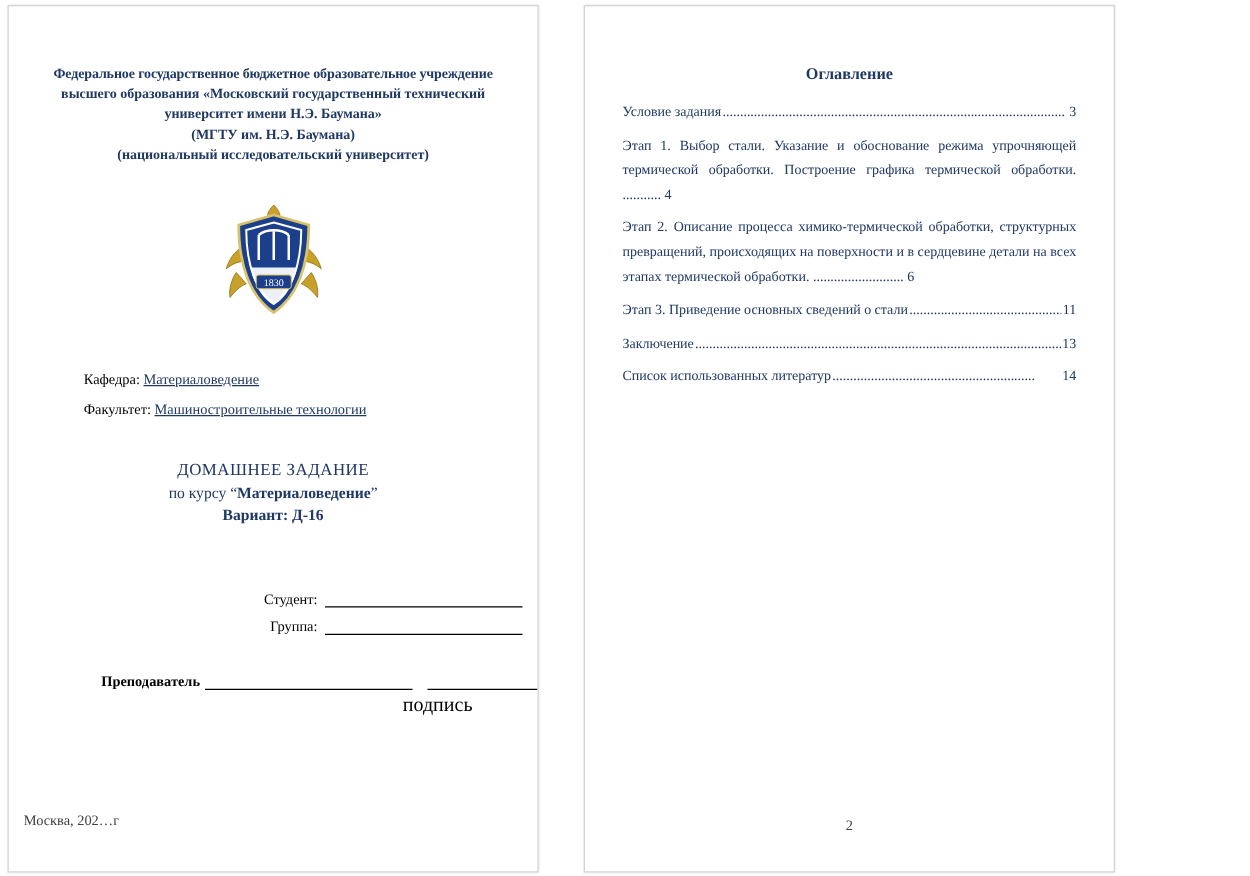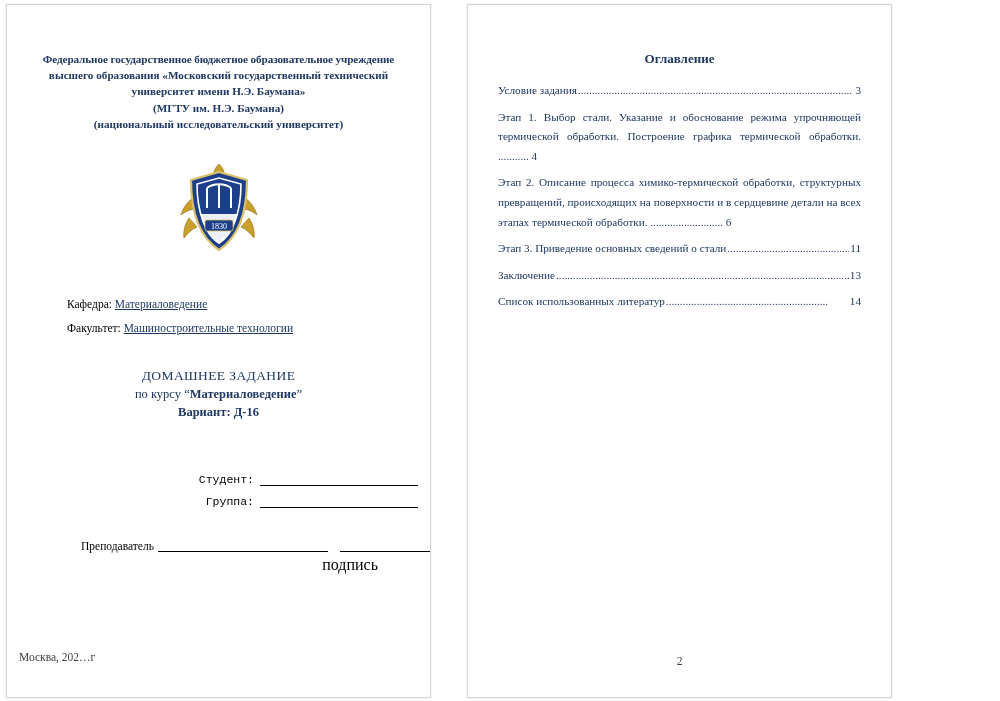--- a/index.html
+++ b/index.html
@@ -100,33 +100,33 @@
     font-size: 11.5px;
     color: #000;
   }
   .sig-row {
     display: flex;
     align-items: flex-end;
     justify-content: flex-end;
     padding-right: 12px;
     margin-bottom: 8px;
   }
-  .sig-row .lbl { margin-right: 6px; white-space: nowrap; font-family: Liberation Mono, monospace; }
+  .sig-row .lbl { margin-right: 6px; white-space: nowrap; }
   .sig-line {
     width: 158px;
     border-bottom: 1px solid #000;
     height: 13px;
   }
   .teacher-row {
     display: flex;
     align-items: flex-end;
     padding-left: 74px;
     margin-top: 30px;
   }
-  .teacher-row .lbl { margin-right: 4px; white-space: nowrap; }
+  .teacher-row .lbl { margin-right: 4px; white-space: nowrap; font-weight: bold; }
   .teacher-line {
     width: 190px;
     border-bottom: 1px solid #000;
     height: 13px;
   }
   .teacher-line-2 {
     width: 100px;
     border-bottom: 1px solid #000;
     height: 13px;
     margin-left: 12px;

